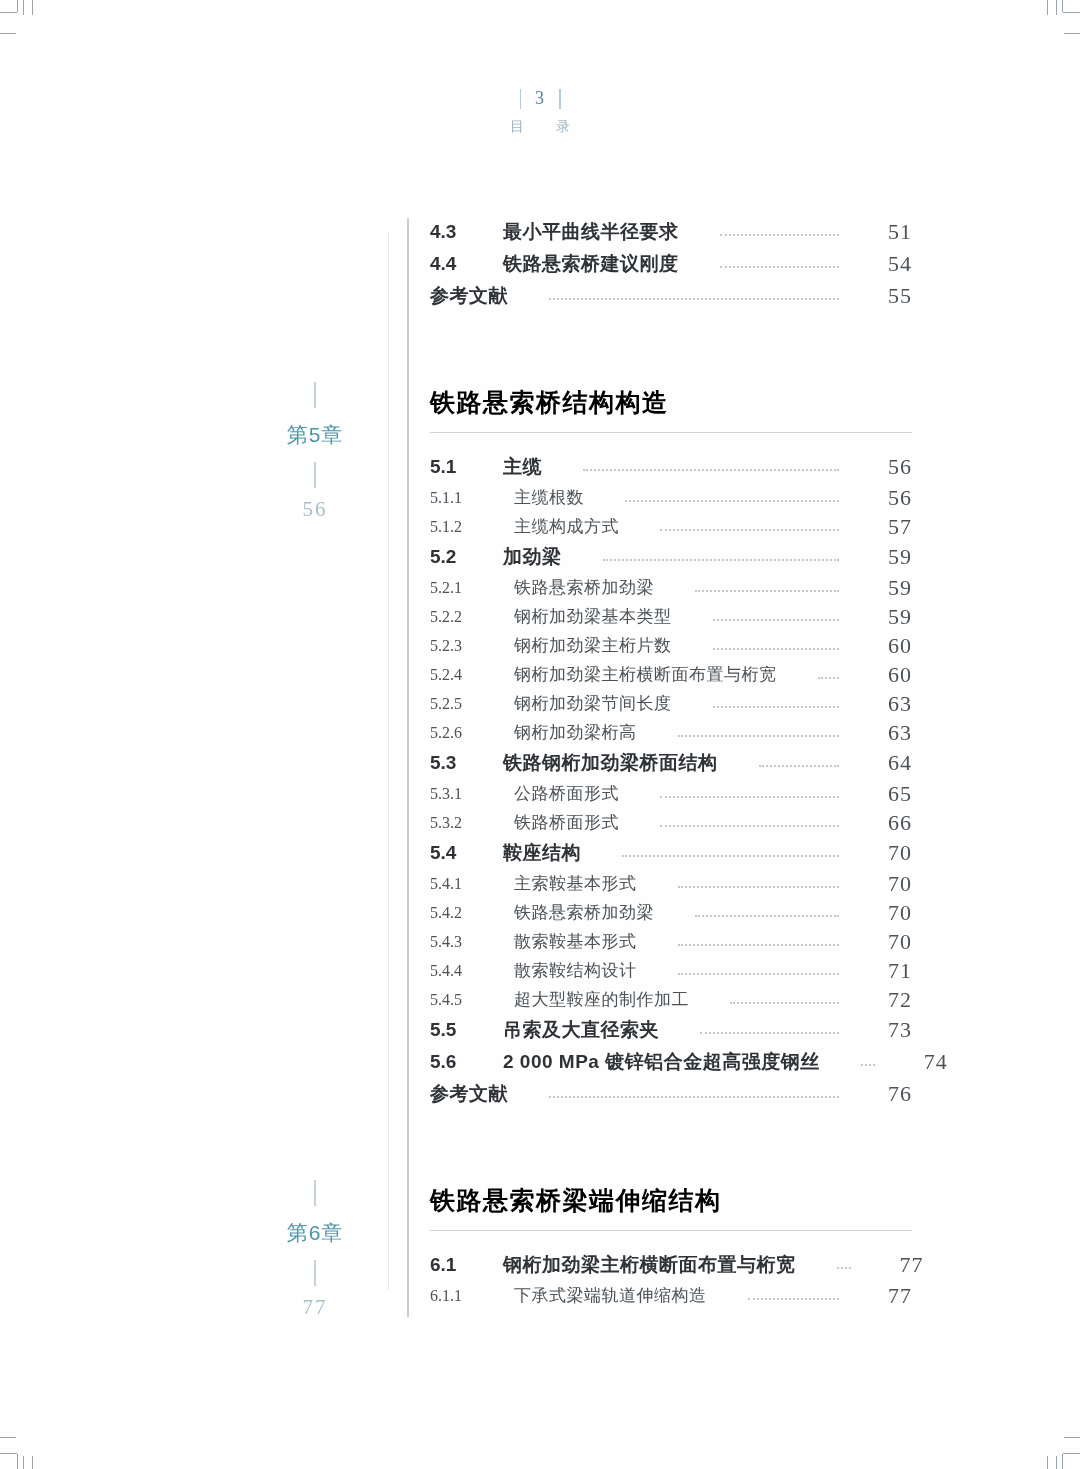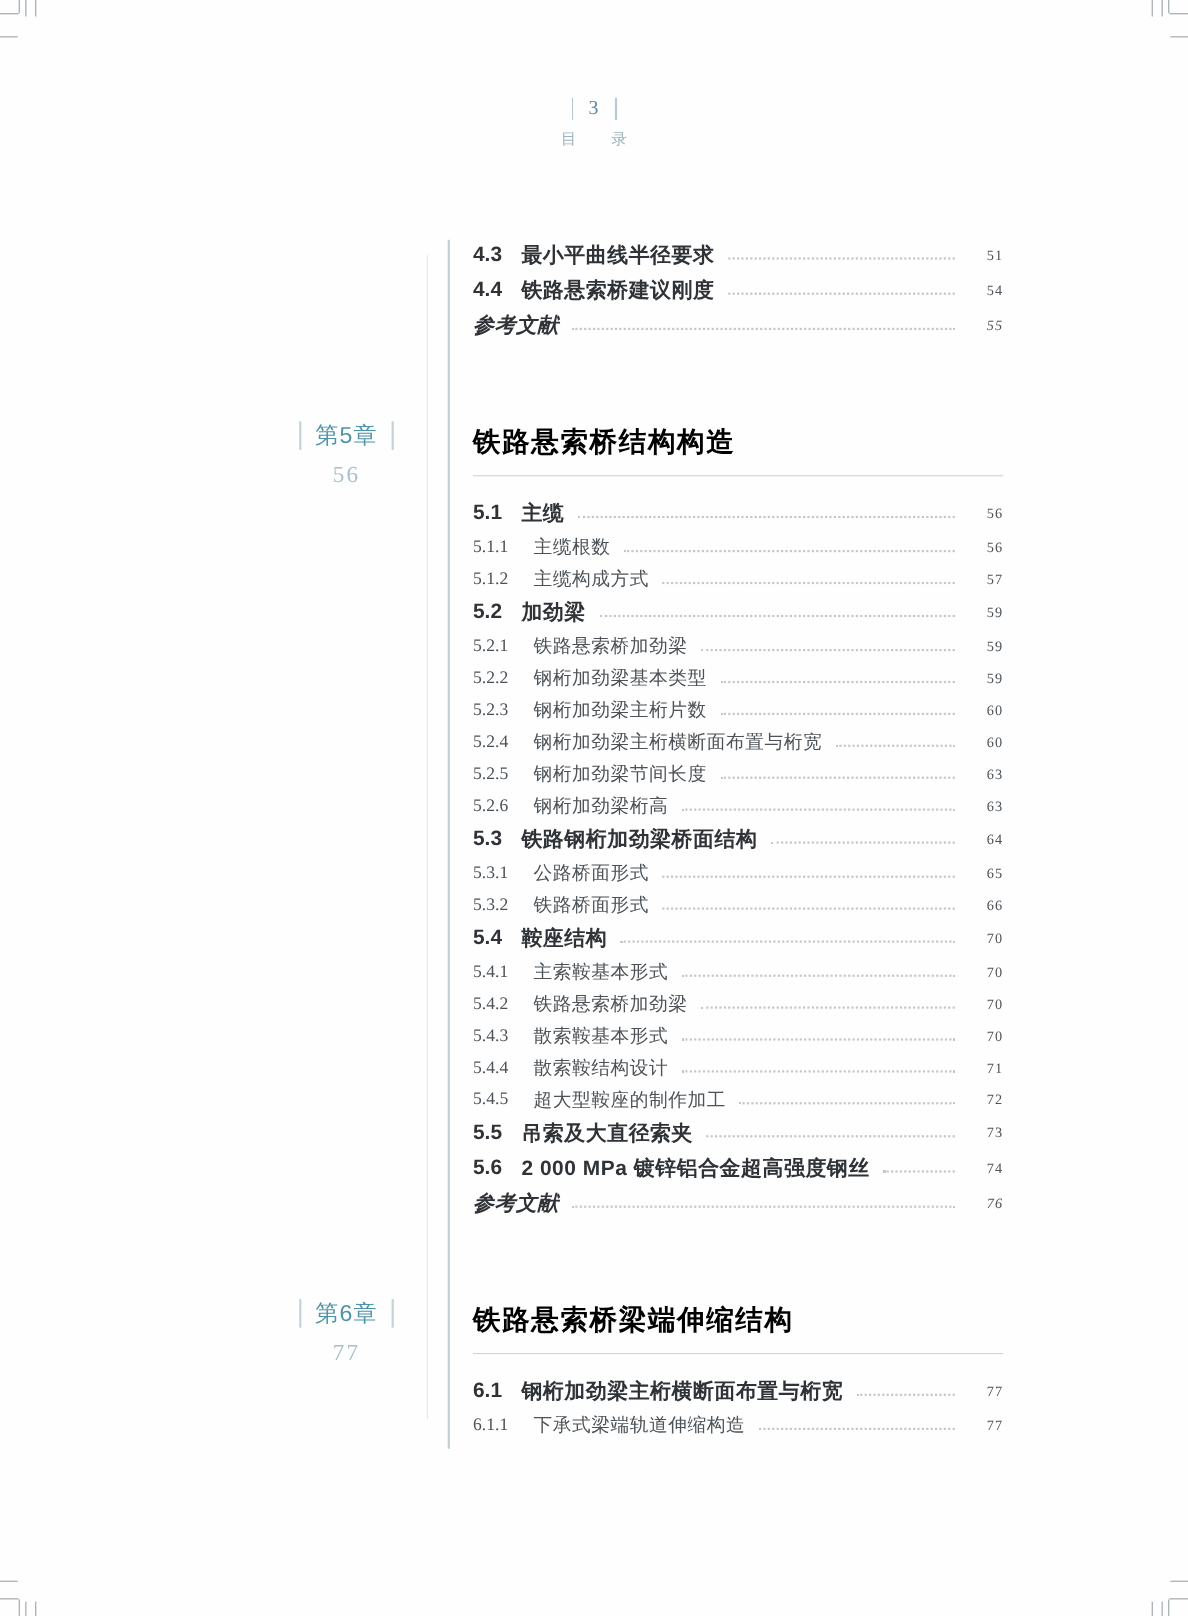--- a/index.html
+++ b/index.html
@@ -49,42 +49,42 @@
     text-indent:14px;
   }
 
   
   .vrule-main{position:absolute;left:407px;top:218px;width:2px;height:1099px;background:#c3ced4;}
   .vrule-faint{position:absolute;left:388px;top:232px;width:1px;height:1058px;background:#e0e8eb;}
 
   
   .content{position:absolute;left:430px;top:216px;width:482px;}
   .entries{display:block;}
-  .toc-row{display:flex;align-items:center;white-space:nowrap;}
+  .toc-row{display:flex;align-items:center;white-space:nowrap;gap:29px;}
   .toc-row.lvl-main{height:32px;font-family:"Liberation Sans", sans-serif;font-weight:600;font-size:19px;color:#2f3337;}
-  .toc-row.lvl-ref{height:32px;font-family:"Liberation Sans", sans-serif;font-weight:600;font-size:19px;color:#2f3337;font-style:italic;}
+  .toc-row.lvl-ref{height:32px;font-family:"Liberation Sans", sans-serif;font-weight:600;font-size:19px;color:#2f3337;}
   .toc-row.lvl-sub{height:29px;font-family:"Liberation Serif", serif;font-weight:400;font-size:17px;color:#4c5257;}
   .toc-row .num{flex:0 0 auto;}
   .toc-row.lvl-main .num{min-width:30px;margin-right:14px;}
   .toc-row.lvl-sub .num{min-width:42px;margin-right:13px;font-size:16px;}
   .toc-row .ttl{flex:0 0 auto;letter-spacing:0.5px;}
   .leader{flex:1 1 auto;border-bottom:2px dotted #c2c8cc;margin:0 10px 0 12px;position:relative;top:3px;min-width:14px;}
-  .pg{flex:0 0 auto;min-width:34px;text-align:right;font-family:"Liberation Serif", serif;font-weight:400;font-size:13px;color:#4c5257;letter-spacing:1px;}
+  .pg{flex:0 0 auto;min-width:34px;text-align:right;font-family:"Liberation Serif", serif;font-weight:400;font-size:22px;color:#4c5257;letter-spacing:1px;}
 
   
   .chapter{position:relative;margin-top:72px;margin-bottom:18px;}
   .ch-title{
     margin:0;
     font-family:"Liberation Sans", sans-serif;
     font-size:25px;font-weight:700;color:#000000;letter-spacing:1.5px;
     line-height:36px;
   }
   .ch-rule{margin-top:12px;height:1px;background:#cdd3d6;width:482px;}
   .ch-side{position:absolute;left:-190px;top:-2px;width:150px;text-align:center;}
-  .ch-label{display:flex;align-items:center;justify-content:center;gap:13px;}
+  .ch-label{display:flex;align-items:center;justify-content:center;gap:13px;flex-direction:column;}
   .ch-label-text{
     font-family:"Liberation Sans", sans-serif;
     font-size:21px;color:#4d94a8;letter-spacing:1px;
   }
   .side-tick{display:inline-block;width:1.5px;height:26px;background:#c5d3d9;}
   .ch-page{
     margin-top:9px;
     font-family:"Liberation Serif", serif;
     font-size:21px;color:#a7c0cb;letter-spacing:2px;
   }

